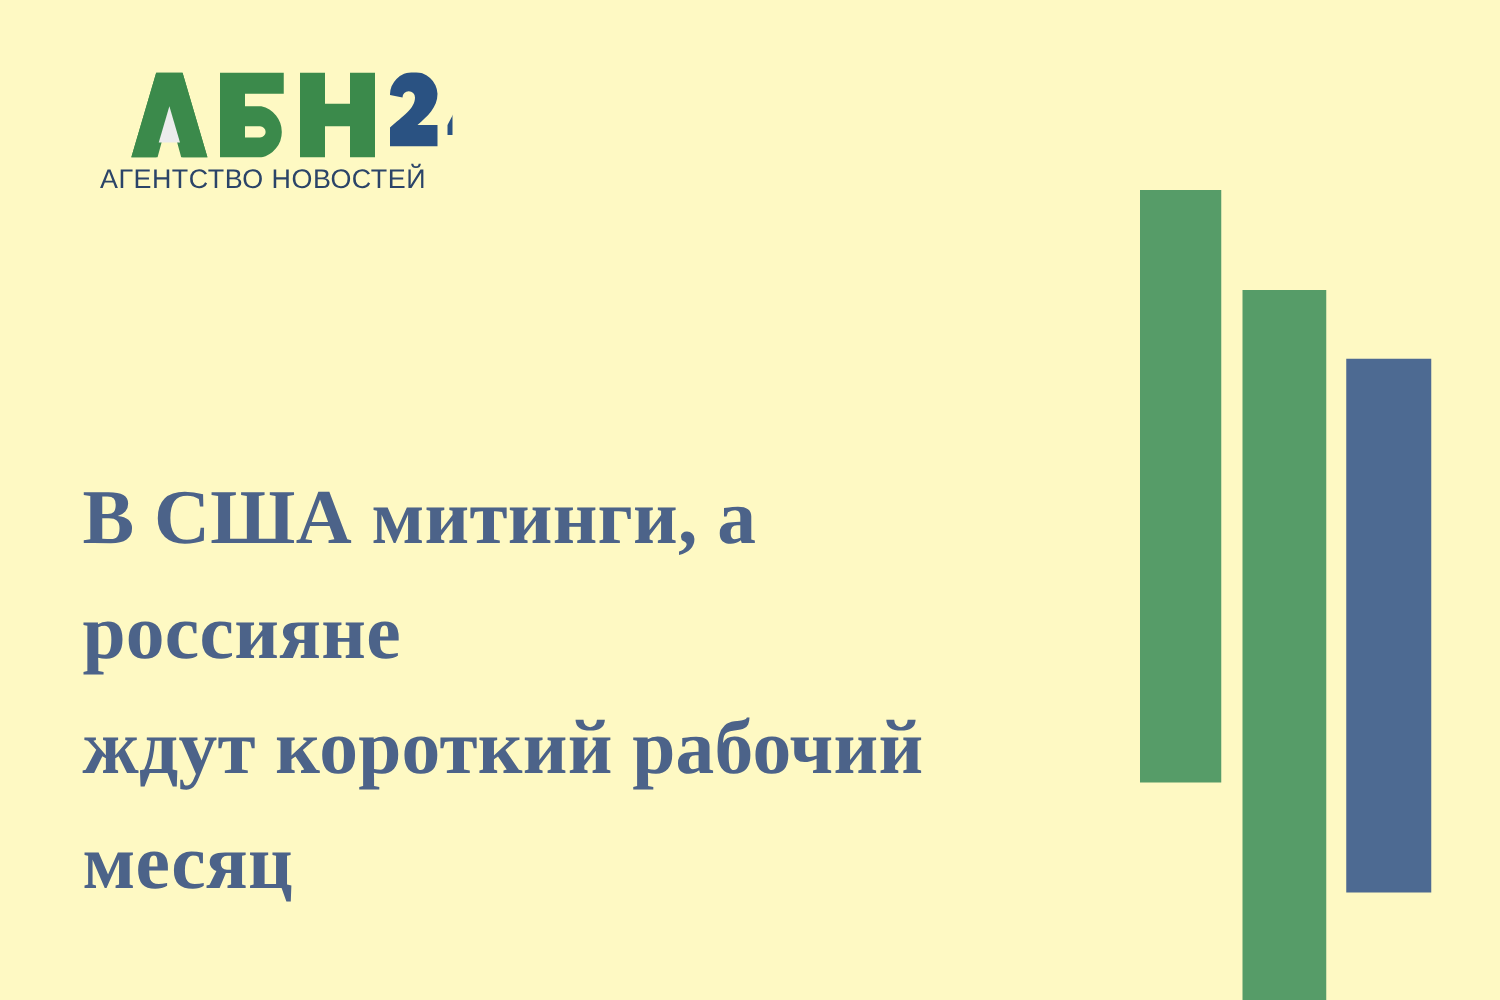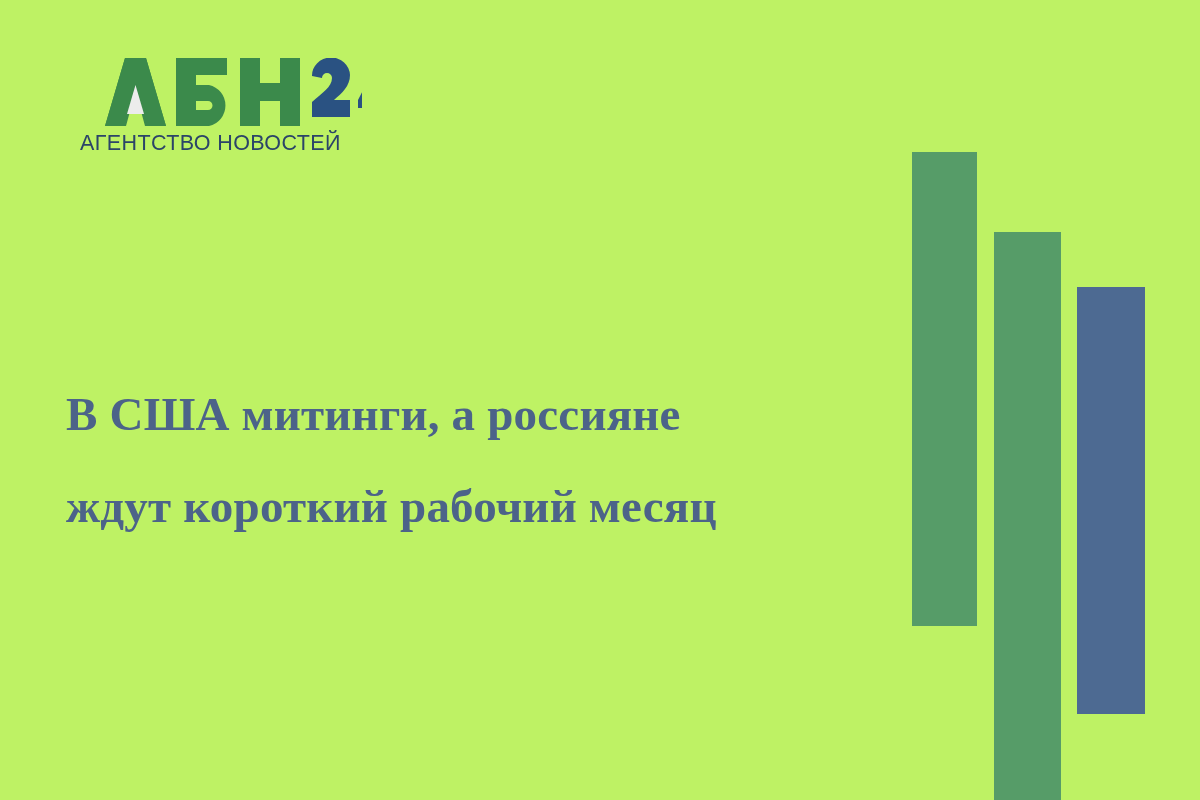--- a/index.html
+++ b/index.html
@@ -42,38 +42,38 @@
 
   
   #headline {
     position: absolute;
     left: 66px;
     top: 368px;
     width: 800px;
     color: #4c6389;
     font-family: "Liberation Serif", "DejaVu Serif", serif;
     font-weight: 700;
-    font-size: 47px;
+    font-size: 62px;
     line-height: 92px;
     letter-spacing: 0.2px;
     white-space: pre-line;
   }
 
   
   .bar {
     position: absolute;
   }
   #bar-1 { left: 912px; top: 152px; width: 65px;  height: 474px; background: #569c68; }
   #bar-2 { left: 994px; top: 232px; width: 67px;  height: 568px; background: #569c68; }
   #bar-3 { left: 1077px; top: 287px; width: 68px; height: 427px; background: #4d6a92; }
 </style>
 </head>
 <body>
 
-<div id="card" style="background: #bef264;">
+<div id="card" style="background: #fef9c3;">
 
   <div id="logo">
 
     <svg id="logo-mark" viewBox="0 0 282 68" aria-hidden="true">
 
       <path d="M25 68 L45 0 L66 0 L86 68 L66 68 L61 50 L50 50 L55 32 L56 32 L53 20 L50 32 L51 32 L45 50 L50 50 L45 68 Z" fill="#3b8a4b"></path>
       <path d="M25 68 L45 0 L66 0 L86 68 L65 68 L55.5 33 L46 68 Z" fill="#3b8a4b"></path>
       <path d="M47 56 L55.5 27 L64 56 Z" fill="#ececec"></path>
 
       <path d="M96 0 L147 0 L147 17 L116 17 L116 27 L129 27 A21 21 0 0 1 129 68 L96 68 Z M116 43 L116 52 L128 52 A4.5 4.5 0 0 0 128 43 Z" fill="#3b8a4b"></path>

